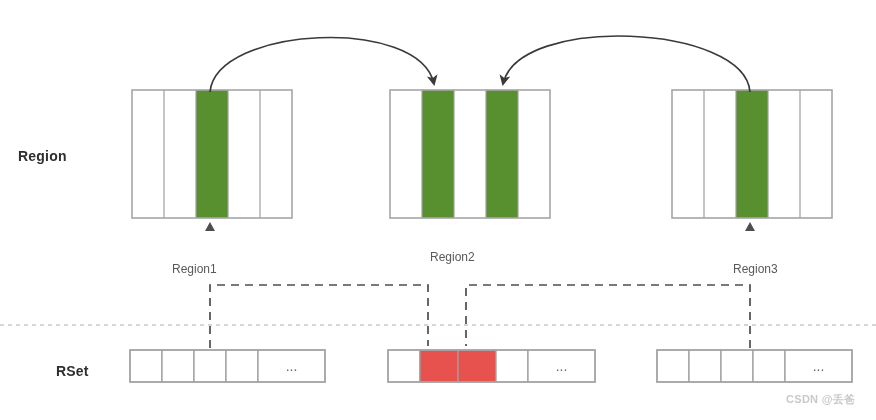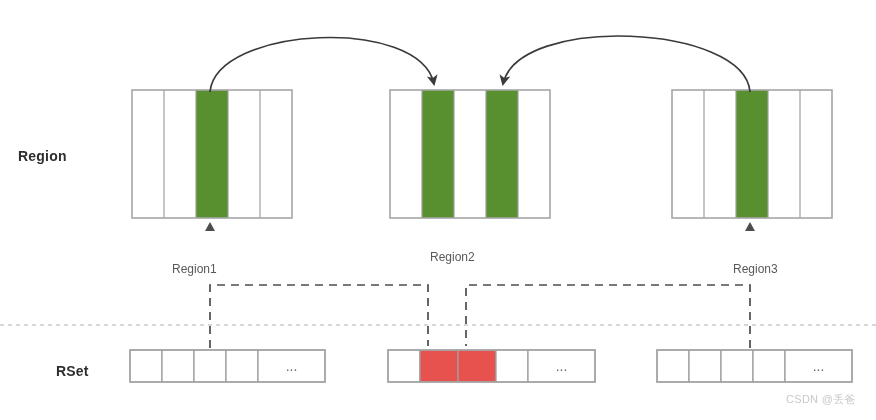--- a/index.html
+++ b/index.html
@@ -37,20 +37,21 @@
     font-size: 12px;
     color: #595959;
     white-space: nowrap;
   }
   .watermark {
     position: absolute;
     font-size: 11px;
     color: #c9c9c9;
     white-space: nowrap;
     letter-spacing: 0.3px;
+    font-weight: bold;
   }
 </style>
 </head>
 <body>
 
 <div id="canvas">
 
   <div class="row-label" style="left:18px; top:148px;">Region</div>
   <div class="row-label" style="left:56px; top:357px;margin-top:6px;">RSet</div>
 

